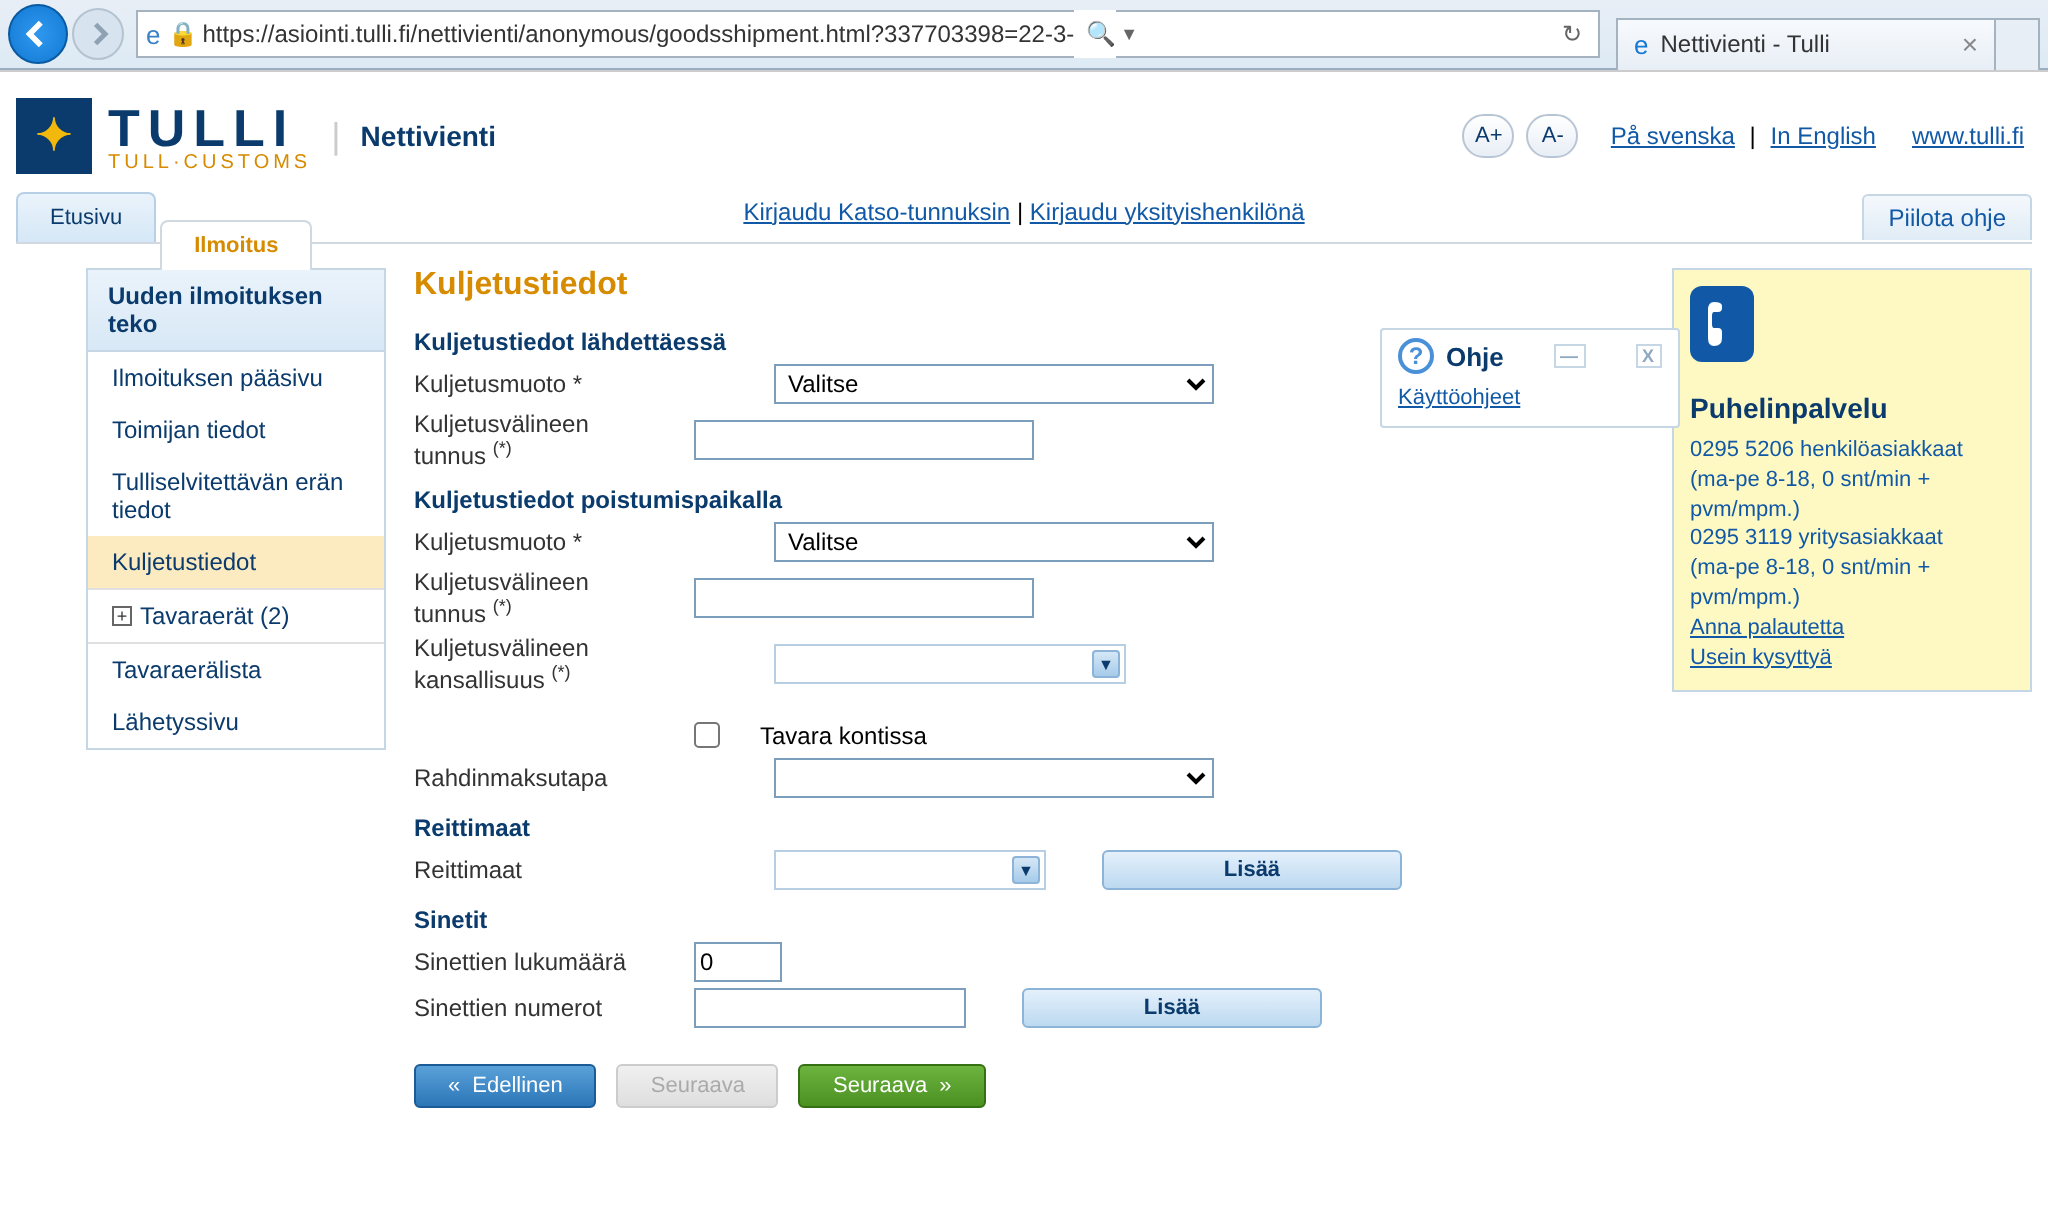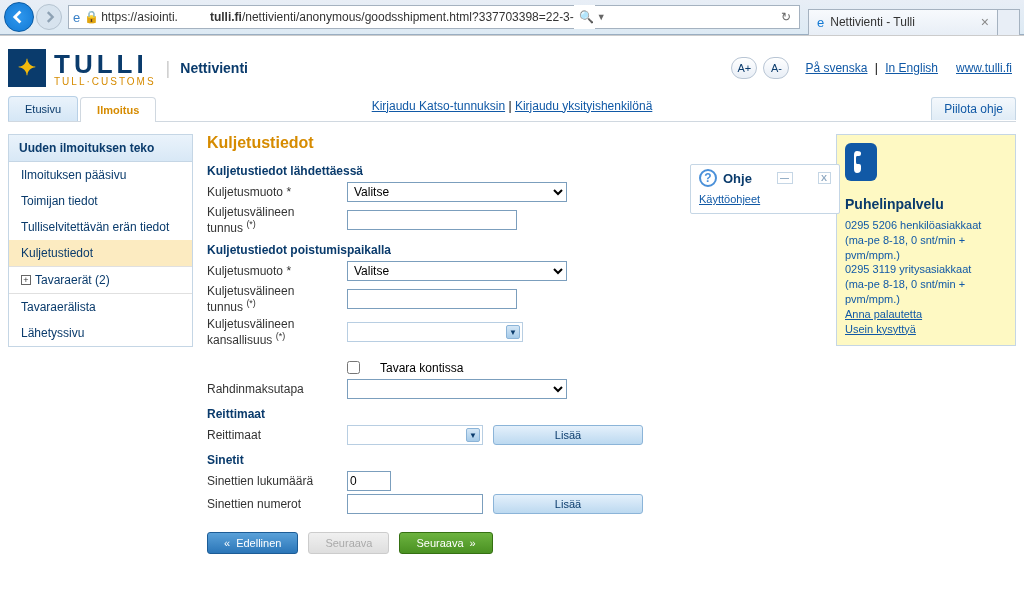--- a/index.html
+++ b/index.html
@@ -36,21 +36,21 @@
       color: #6b7b8b; font-size: 14px; margin-right: 6px;
       border: 1px solid #b5c3d0;
     }
     .url-bar {
       flex: 1; height: 24px; background: #fff;
       border: 1px solid #a5b2c0; display: flex; align-items: center;
       padding: 0 4px; font-size: 12px; color: #333;
     }
     .url-bar .ie-icon { color: #3a81c7; margin-right: 4px; font-size: 13px; }
     .url-bar .lock { color: #6b8e23; margin-right: 2px; }
-    .url-bar .url-txt .bold { font-weight: bold; margin-left: 32px; }
+    .url-bar .url-txt .bold { font-weight: normal; }
     .url-bar .refresh { margin-left: auto; color: #666; font-size: 12px; padding: 0 4px;}
     .url-bar .dd-arrow { color: #666; font-size: 9px; padding: 0 6px 0 2px;}
     .search-box {
       width: 40px; height: 24px; background: #fff;
       border: 1px solid #a5b2c0; border-left: none;
       display: flex; align-items: center; justify-content: center;
       color: #3a81c7;
     }
     .tabs-ie {
       display: flex; align-items: flex-end; margin-left: 8px; height: 35px;
@@ -102,39 +102,39 @@
       padding-bottom: 0; position: relative;
     }
     .nav-tab {
       padding: 6px 16px; border: 1px solid #b8d0e6; border-bottom: none;
       margin-right: 2px; font-size: 11px; color: #0a3b6c;
       background: linear-gradient(#eaf3fb,#d5e7f6); border-radius: 4px 4px 0 0;
       cursor: pointer;
     }
     .nav-tab.active {
       background: #fff; color: #d68b00; font-weight: bold;
-      border-color: #d0d8e0; position: relative; top: 1px;
+      border-color: #d0d8e0; position: relative; top: 14px;
     }
     .nav-center {
       position: absolute; left: 50%; transform: translateX(-50%);
       padding-bottom: 6px;
     }
     .nav-center a { color: #1159a6; text-decoration: underline; font-size: 12px;}
     .nav-right {
       margin-left: auto; padding: 4px 12px;
       background: linear-gradient(#f4f8fc,#e0ecf6); border: 1px solid #c5d6e5;
       border-radius: 3px 3px 0 0; border-bottom: none;
       font-size: 12px; color: #1159a6; cursor: pointer;
     }
     
     
     .main { display: flex; margin-top: 12px; gap: 14px; }
     
     .sidebar { width: 185px; }
-    .sidebar-box { border: 1px solid #c5d6e5; background: #fff; }
+    .sidebar-box { border: 1px solid #c5d6e5; background: #fff; margin-left: 35px; }
     .sidebar-head {
       background: linear-gradient(#eaf3fb,#d8e8f6);
       padding: 6px 10px; font-weight: bold; color: #0a3b6c;
       border-bottom: 1px solid #c5d6e5;
     }
     .side-item { padding: 6px 12px; color: #0a3b6c; cursor: pointer; }
     .side-item.active { background: #fcebc1; }
     .side-item.tree {
       display: flex; align-items: center; gap: 4px;
       border-top: 1px solid #e0e0e0; border-bottom: 1px solid #e0e0e0;
@@ -148,38 +148,38 @@
     .content { flex: 1; }
     .content h2 { color: #d68b00; font-size: 16px; font-weight: bold; margin-bottom: 12px;}
     .content h4 { color: #0a3b6c; font-size: 12px; font-weight: bold; margin: 8px 0 4px;}
     .form-row { display: flex; align-items: center; margin: 3px 0; }
     .form-label { width: 140px; color: #333; font-size: 12px; }
     .form-label sup { font-size: 9px;}
     .form-select, .form-input {
       border: 1px solid #7b9ebd; font-size: 12px; padding: 1px 2px;
       height: 20px; background: #fff;
     }
-    .form-select { width: 220px;}
+    .form-select { width: 220px; margin-left: 40px;}
     .form-select.combo {
       width: 176px; height: 20px; background: #fff;
       border: 1px solid #b8cee2; position: relative; padding-right: 18px;
     }
     .combo-arrow {
       position: absolute; right: 2px; top: 2px; width: 14px; height: 14px;
       background: linear-gradient(#d5e7f6,#a6cbe9); border: 1px solid #8bb4d8;
       border-radius: 2px; display: flex; align-items: center; justify-content: center;
       font-size: 8px; color: #0a3b6c;
     }
     .form-input.medium { width: 170px; }
     .form-input.small { width: 44px; }
     .checkbox-row { display: flex; align-items: flex-start; gap: 20px; margin: 14px 0 4px 140px; font-size: 12px;}
     .btn-add {
       width: 150px; height: 20px; background: linear-gradient(#e4f0fb,#bcd9f0);
       border: 1px solid #8bb4d8; border-radius: 3px; color: #0a3b6c;
-      font-size: 11px; cursor: pointer; margin-left: 10px;
+      font-size: 11px; cursor: pointer; margin-left: 28px; font-weight: bold;
     }
     
     .bottom-buttons { display: flex; gap: 10px; margin-top: 18px;}
     .pbtn {
       height: 22px; padding: 0 16px; border-radius: 3px;
       font-size: 11px; display: flex; align-items: center; gap: 6px;
       border: 1px solid #888; cursor: pointer; color: #fff;
     }
     .pbtn.prev { background: linear-gradient(#5aa1d9,#2b76b8); border-color:#1c5c96;}
     .pbtn.cancel { background: linear-gradient(#f0f0f0,#dedede); color:#aaa; border-color:#ccc;}

